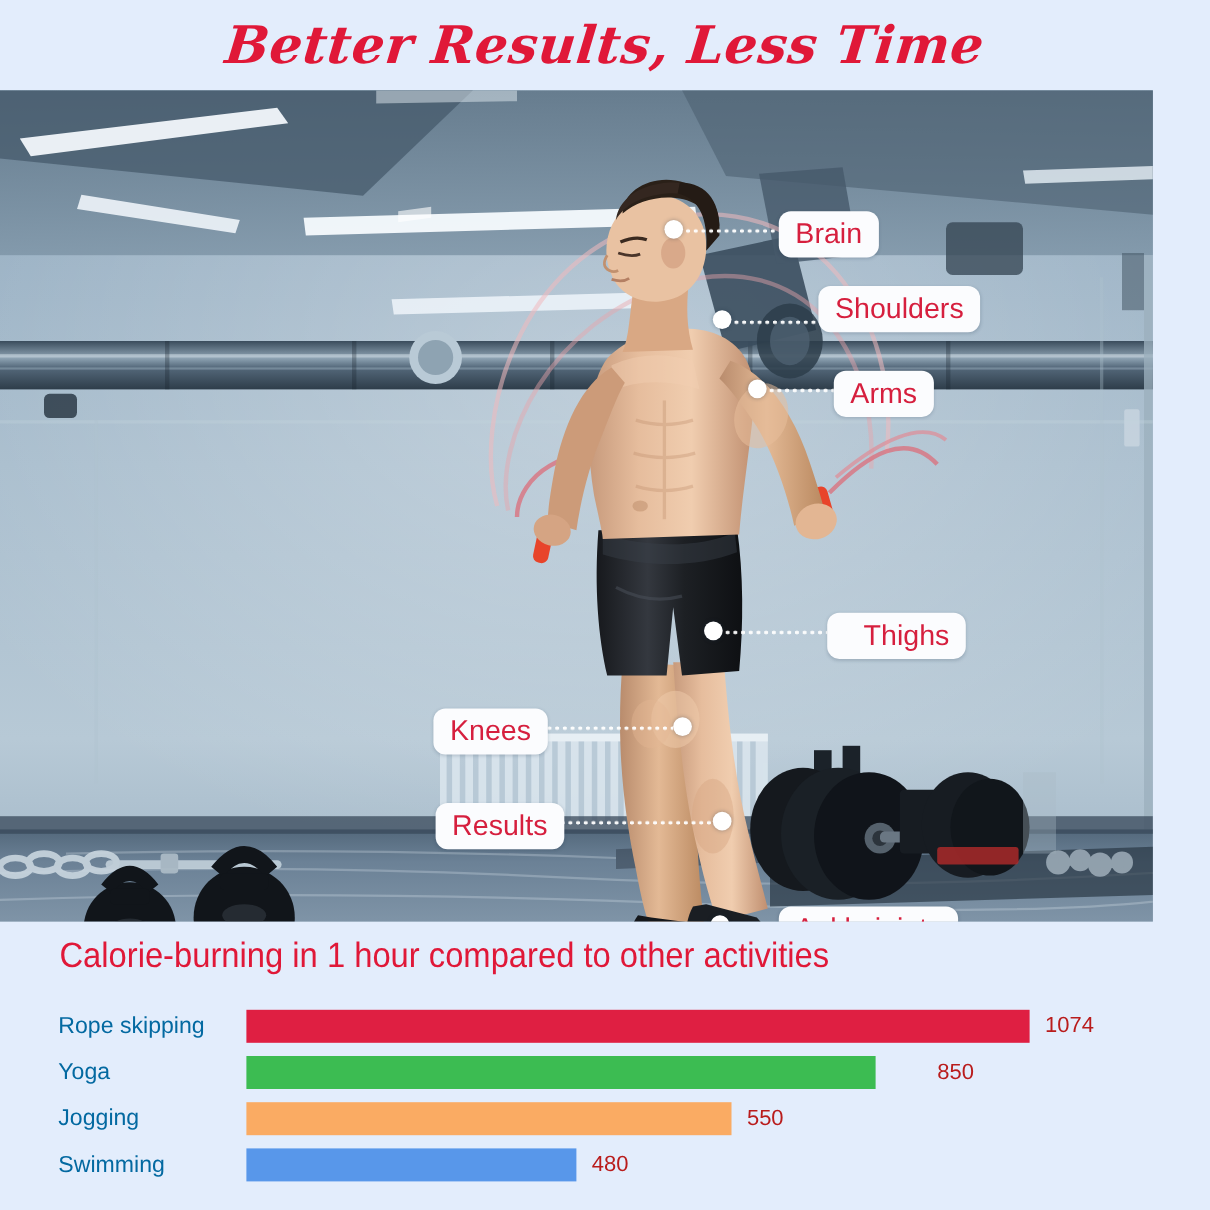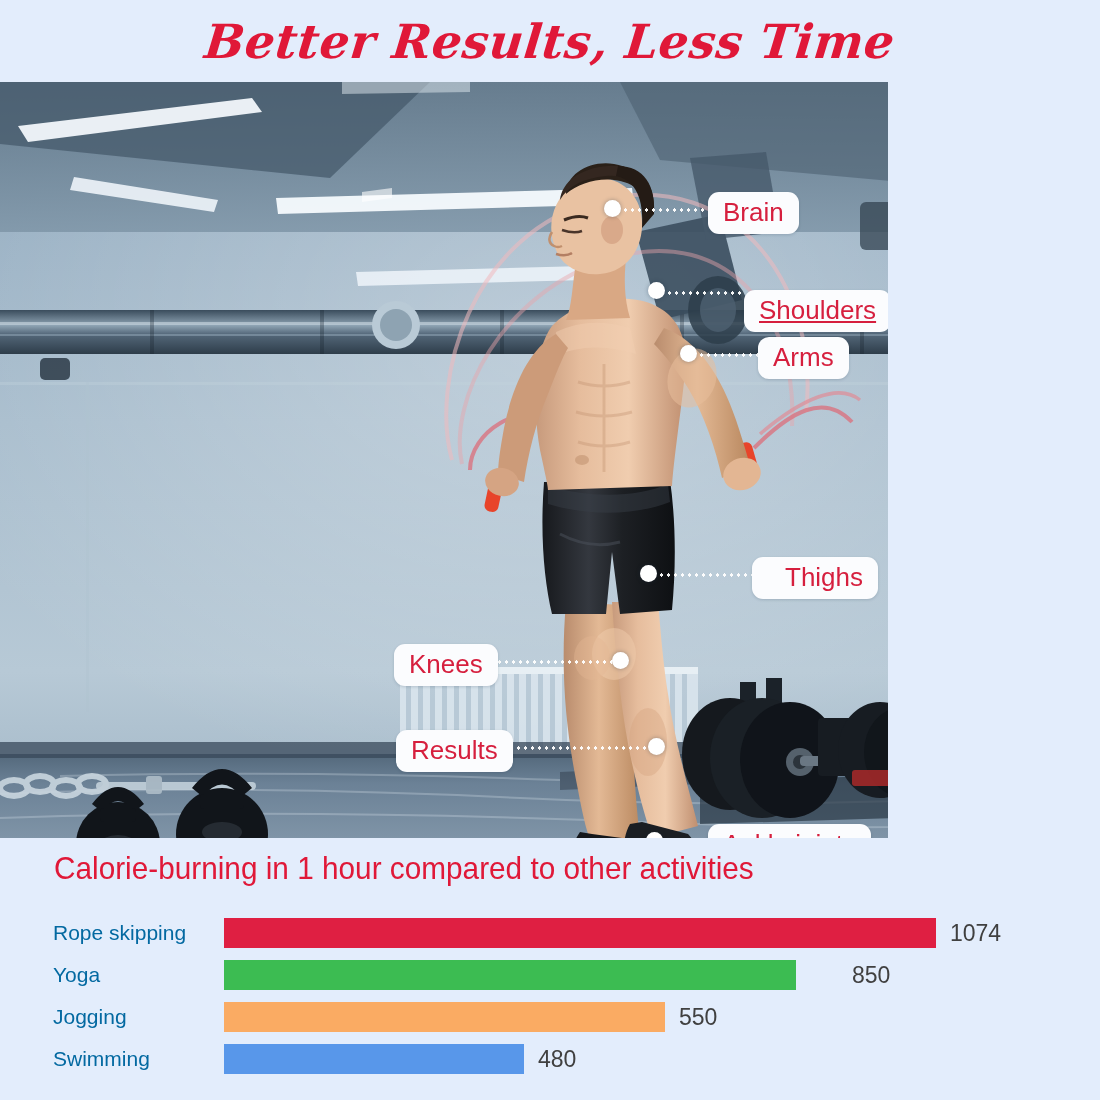--- a/index.html
+++ b/index.html
@@ -30,21 +30,21 @@
     font-size: 47px;
     color: #e01838;
     letter-spacing: 0.5px;
     transform: skewX(-6deg);
     white-space: nowrap;
   }
 
   
   .photo {
     position: relative;
-    width: 888px;
+    width: 1048px;
     height: 756px;
     overflow: hidden;
     background: #8fa6b8;
   }
   .photo-svg {
     position: absolute;
     inset: 0;
     width: 1100px;
     height: 756px;
     display: block;
@@ -127,22 +127,22 @@
     height: 30px;
   }
   .bar-fill {
     height: 30px;
     border-radius: 0;
   }
   .bar-value {
     position: absolute;
     top: 50%;
     transform: translateY(-50%);
-    font-size: 23px;
-    color: #404040;
+    font-size: 20px;
+    color: #b91c1c;
     white-space: nowrap;
   }
 </style>
 </head>
 <body>
 
 <div class="header">
   <div class="header-title">Better Results, Less Time</div>
 </div>
 
@@ -413,21 +413,21 @@
   </svg>
 
   <div class="dot" style="left:604px; top:118px;"></div>
   <div class="leader" style="left:622px; top:126px; width:84px;"></div>
   <div class="callout" style="left:708px; top:110px;">
     <span>Brain</span>
   </div>
 
   <div class="dot" style="left:648px; top:200px;"></div>
   <div class="leader" style="left:666px; top:209px; width:78px;"></div>
-  <div class="callout" style="left:744px; top:208px;text-decoration:underline;">
+  <div class="callout" style="left:744px; top:178px;">
     <span>Shoulders</span>
   </div>
 
   <div class="dot" style="left:680px; top:263px;"></div>
   <div class="leader" style="left:698px; top:271px; width:60px;"></div>
   <div class="callout" style="left:758px; top:255px;">
     <span>Arms</span>
   </div>
 
   <div class="dot" style="left:640px; top:483px;"></div>

